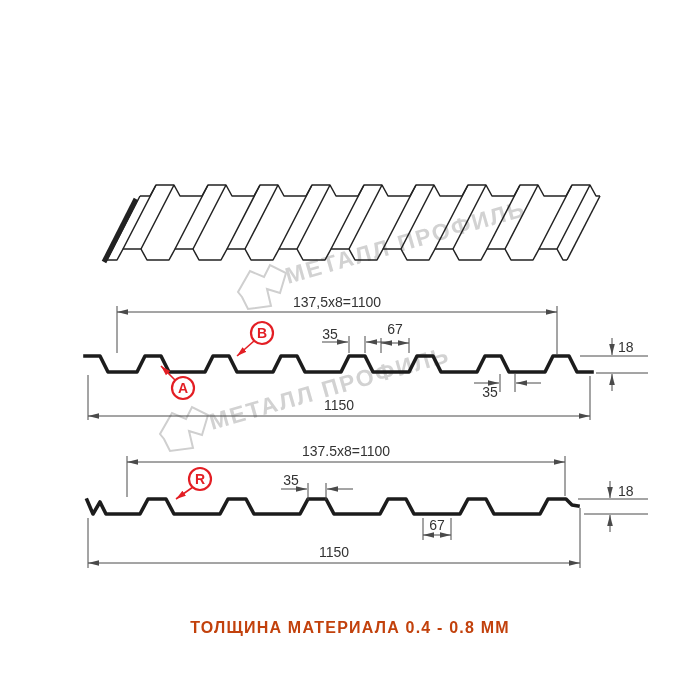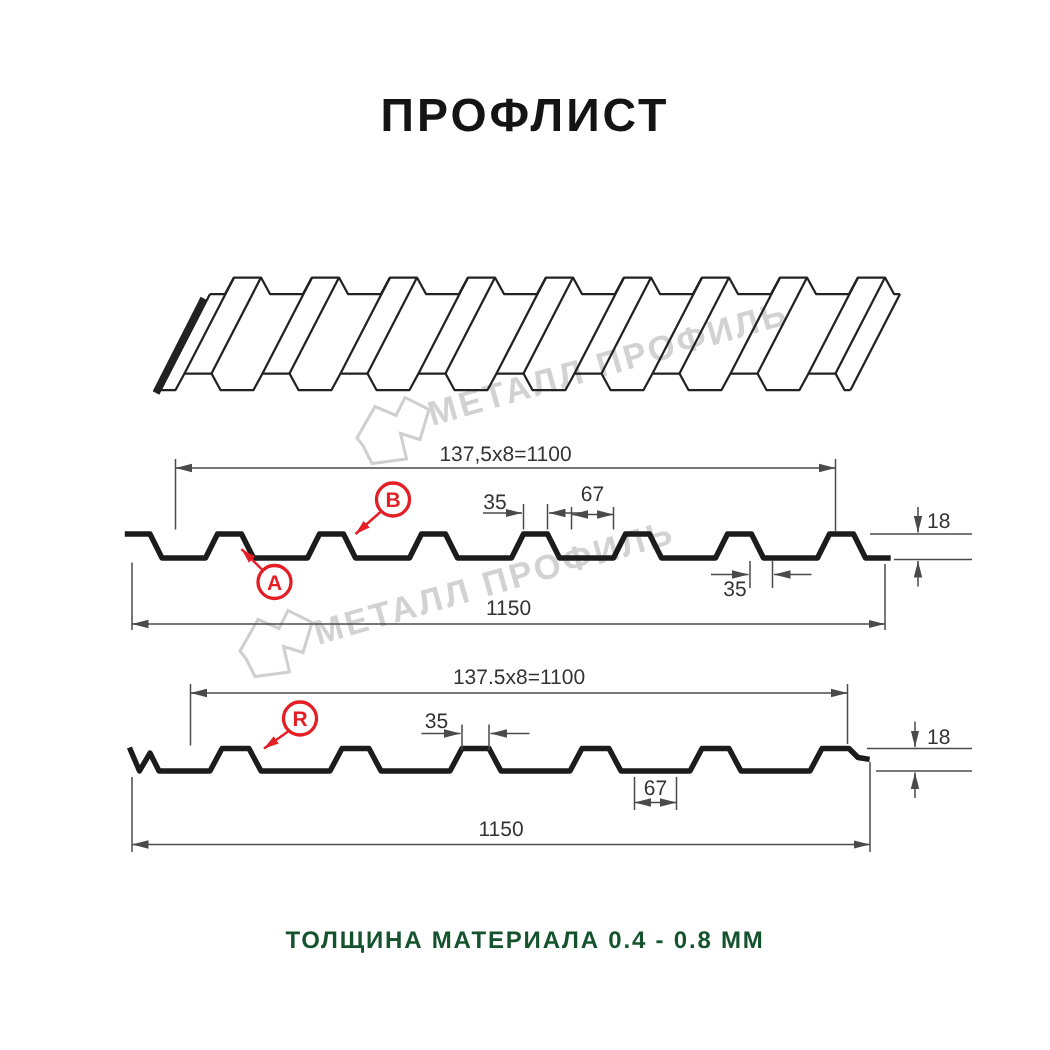--- a/index.html
+++ b/index.html
@@ -3,21 +3,21 @@
 <meta charset="utf-8">
 <style>
   html,body{margin:0;padding:0;background:#ffffff;}
   body{width:700px;height:700px;font-family:"Liberation Sans",sans-serif;}
   .canvas{position:relative;width:700px;height:700px;background:#fff;overflow:hidden;}
   .title{position:absolute;top:59px;left:0;width:100%;text-align:center;
          font-size:31px;font-weight:bold;letter-spacing:2px;color:#141414;}
   .subtitle{position:absolute;top:102px;left:0;width:100%;text-align:center;
          font-size:17px;font-weight:bold;letter-spacing:1.5px;color:#222;}
   .caption{position:absolute;top:619px;left:0;width:100%;text-align:center;
-         font-size:16px;font-weight:bold;letter-spacing:1.2px;color:#14532d;}
+         font-size:16px;font-weight:bold;letter-spacing:1.2px;color:#c2410c;}
   svg.layer{position:absolute;left:0;top:0;}
   
   .wm-text{font-size:23px;font-weight:bold;fill:#d2d2d2;letter-spacing:2px;
            font-family:"Liberation Sans",sans-serif;}
   .wm-logo{fill:none;stroke:#cfcfcf;stroke-width:2;stroke-linejoin:miter;}
   
   .s3d{stroke:#222;stroke-width:1.5;fill:none;stroke-linejoin:round;}
   .s3d-thick{stroke:#222;stroke-width:5;fill:none;}
   
   .sheet{stroke:#1c1c1c;stroke-width:3.6;fill:none;stroke-linejoin:round;stroke-linecap:square;}
@@ -28,21 +28,20 @@
   .red-stroke{stroke:#e31e24;stroke-width:2.2;fill:none;}
   .red-lead{stroke:#e31e24;stroke-width:1.6;fill:none;}
   .red-text{fill:#e31e24;font-size:14px;font-weight:bold;text-anchor:middle;
             font-family:"Liberation Sans",sans-serif;}
 </style>
 </head>
 <body>
 
 <div class="canvas">
 
-  <div class="title">ПРОФЛИСТ</div>
 
   <svg class="layer" width="700" height="700">
     <g>
       <polygon class="wm-logo" points="12,30 24,9 38,15 44,3 60,11 54,31 41,27 45,44 22,47 16,35" transform="translate(226,262)"></polygon>
       <text class="wm-text" transform="translate(288,284) rotate(-16)">МЕТАЛЛ ПРОФИЛЬ</text>
     </g>
     <g>
       <polygon class="wm-logo" points="12,30 24,9 38,15 44,3 60,11 54,31 41,27 45,44 22,47 16,35" transform="translate(148,404)"></polygon>
       <text class="wm-text" transform="translate(212,430) rotate(-16)">МЕТАЛЛ ПРОФИЛЬ</text>
     </g>

